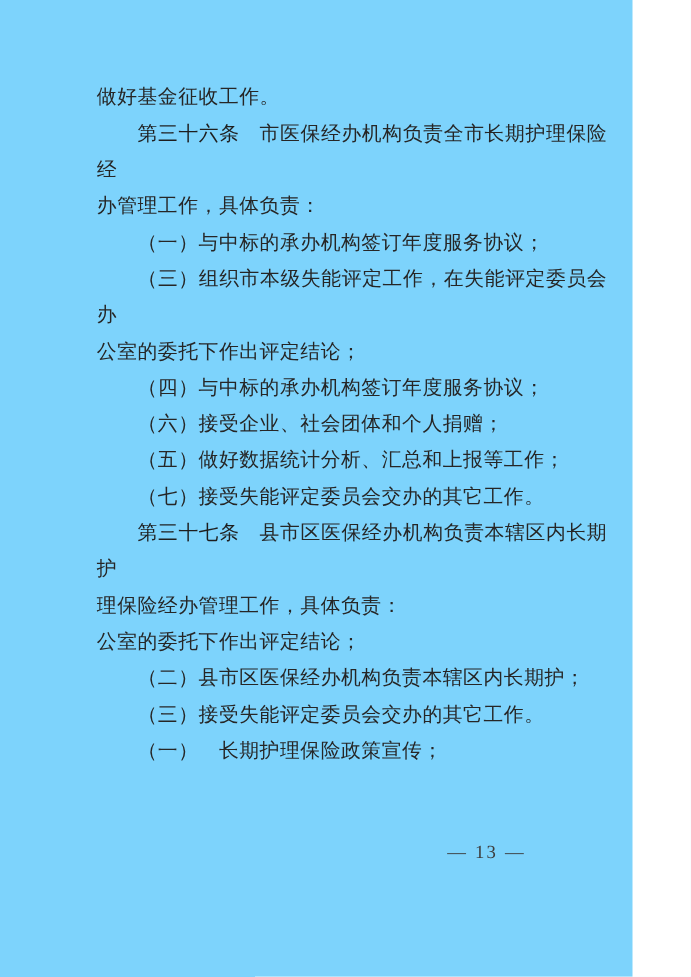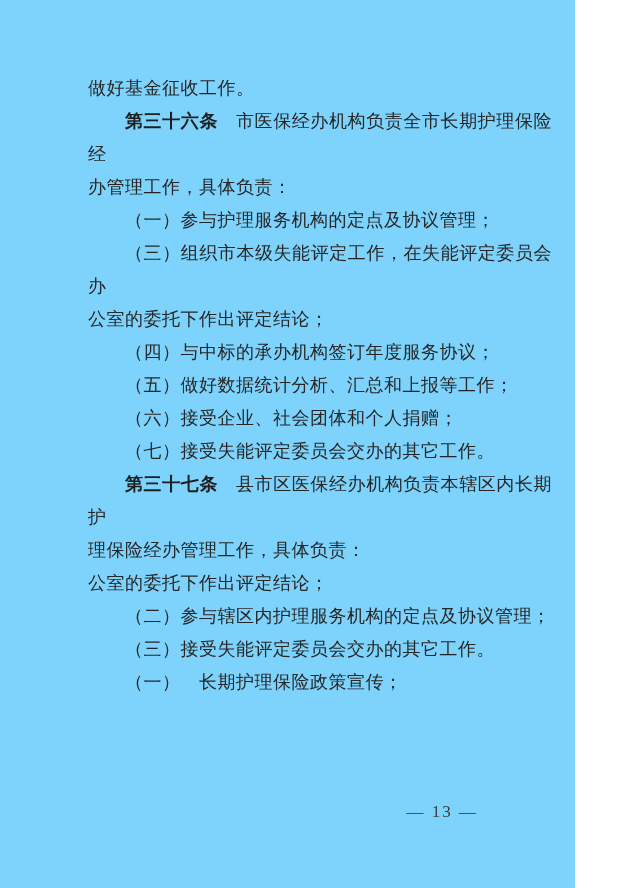--- a/index.html
+++ b/index.html
@@ -29,50 +29,50 @@
     color: #262626;
   }
   .line.indent {
     text-indent: 37px;
   }
   .line.fill {
     text-align: justify;
     text-align-last: justify;
   }
   .line .bold {
-    font-weight: 700;
+    font-weight: 400;
     color: #1e1e1e;
     margin-right: 18px;
   }
   .page-number {
     position: absolute;
-    top: 799px;
+    top: 762px;
     right: 97px;
     font-size: 17px;
     line-height: 26px;
     letter-spacing: 2px;
     color: #3d3d3d;
   }
 </style>
 </head>
 <body>
 
 <div class="page">
   <div class="content">
       <div class="line"><span>做好基金征收工作。</span></div>
       <div class="line indent fill"><span class="bold">第三十六条</span><span>市医保经办机构负责全市长期护理保险经</span></div>
       <div class="line"><span>办管理工作，具体负责：</span></div>
-      <div class="line indent"><span>（一）参与护理服务机构的定点及协议管理；</span></div>
+      <div class="line indent"><span>（一）与中标的承办机构签订年度服务协议；</span></div>
       <div class="line indent fill"><span>（三）组织市本级失能评定工作，在失能评定委员会办</span></div>
       <div class="line"><span>公室的委托下作出评定结论；</span></div>
       <div class="line indent"><span>（四）与中标的承办机构签订年度服务协议；</span></div>
+      <div class="line indent"><span>（六）接受企业、社会团体和个人捐赠；</span></div>
       <div class="line indent"><span>（五）做好数据统计分析、汇总和上报等工作；</span></div>
-      <div class="line indent"><span>（六）接受企业、社会团体和个人捐赠；</span></div>
       <div class="line indent"><span>（七）接受失能评定委员会交办的其它工作。</span></div>
       <div class="line indent fill"><span class="bold">第三十七条</span><span>县市区医保经办机构负责本辖区内长期护</span></div>
       <div class="line"><span>理保险经办管理工作，具体负责：</span></div>
       <div class="line"><span>公室的委托下作出评定结论；</span></div>
-      <div class="line indent"><span>（二）参与辖区内护理服务机构的定点及协议管理；</span></div>
+      <div class="line indent"><span>（二）县市区医保经办机构负责本辖区内长期护；</span></div>
       <div class="line indent"><span>（三）接受失能评定委员会交办的其它工作。</span></div>
       <div class="line indent"><span>（一）　长期护理保险政策宣传；</span></div>
     </div>
   <div class="page-number">— 13 —</div>
 </div>
 
 </body></html>

